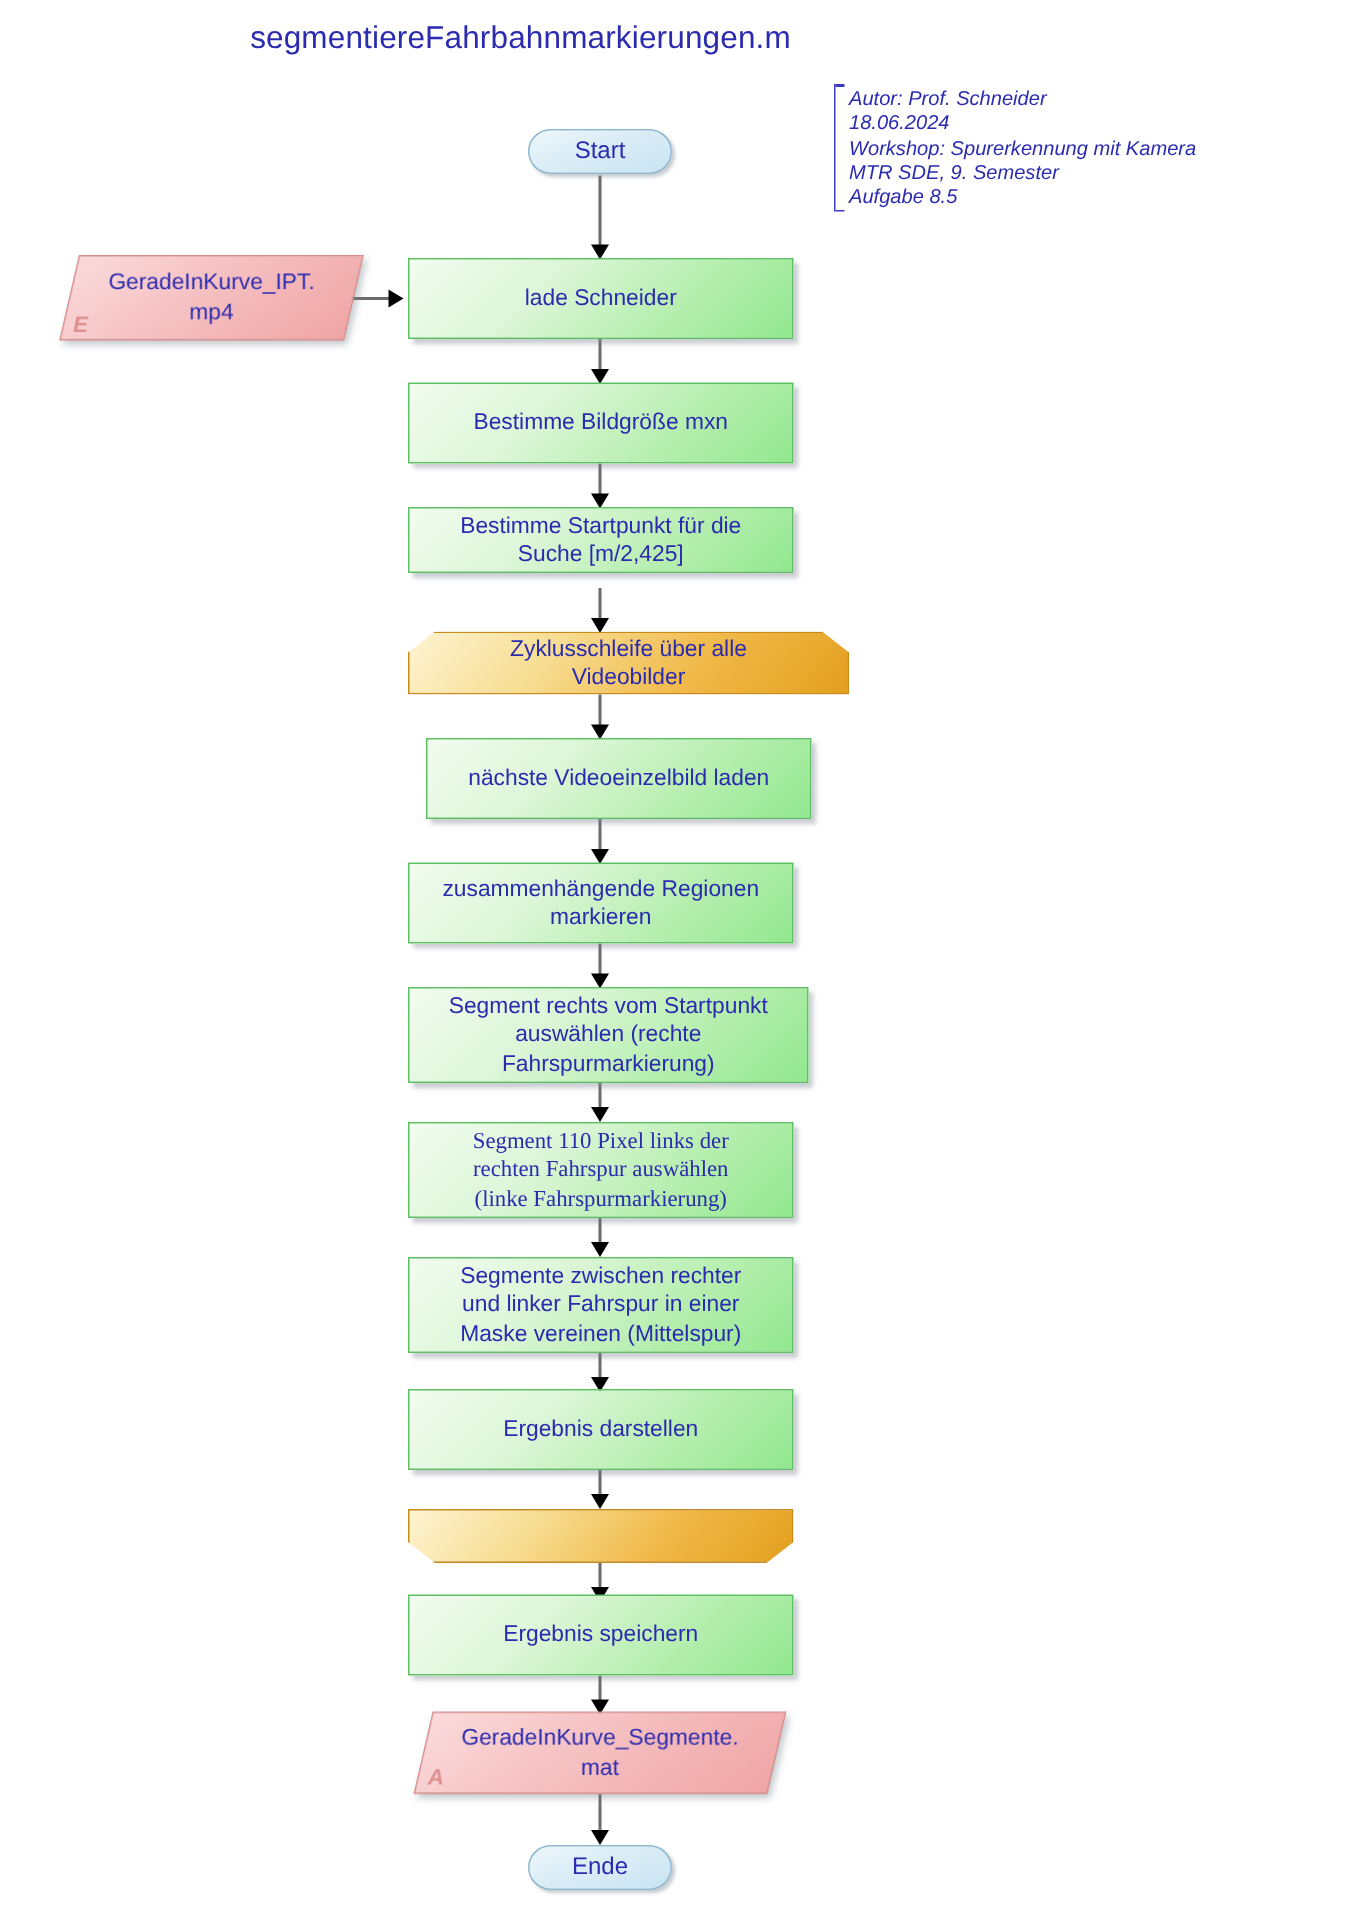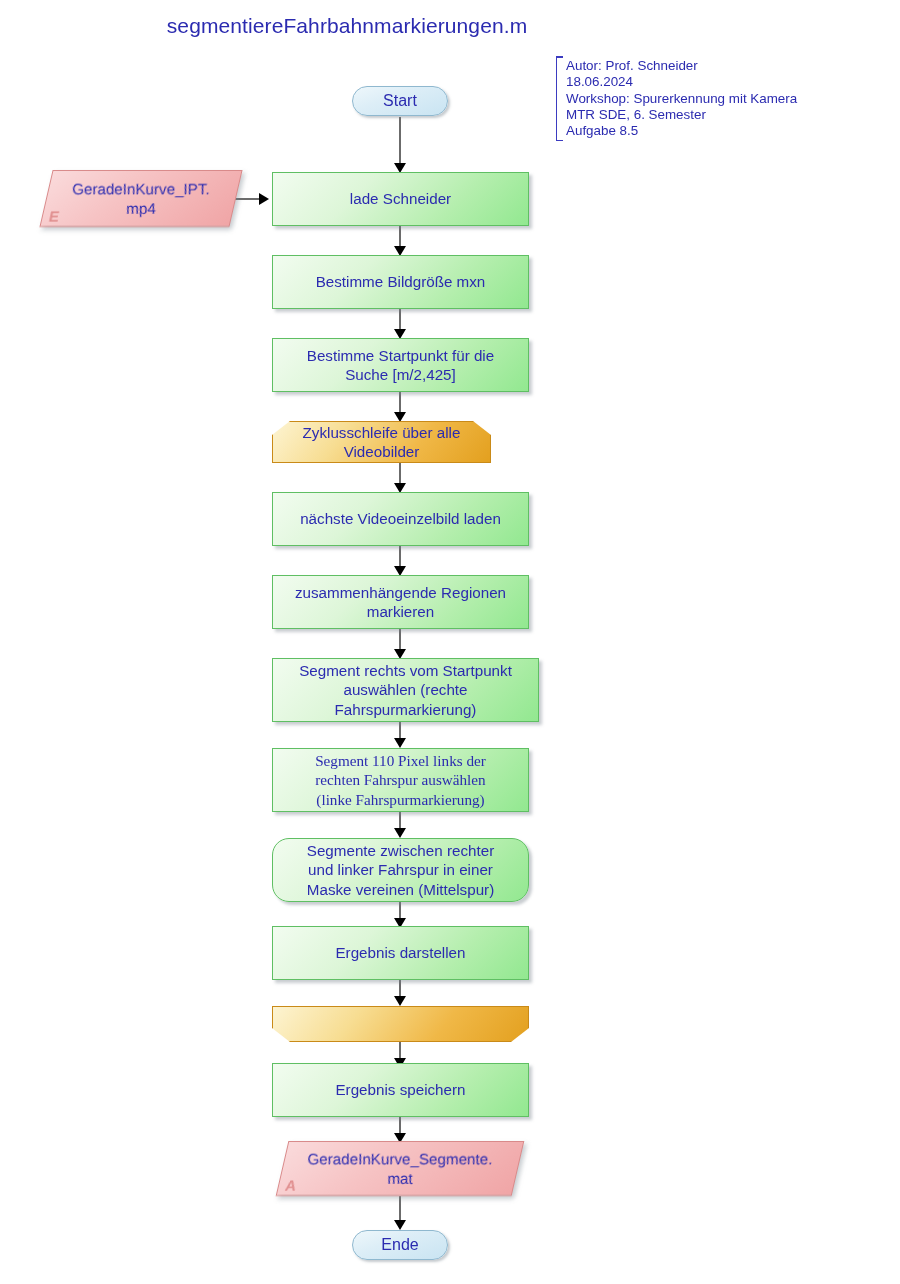--- a/index.html
+++ b/index.html
@@ -45,21 +45,21 @@
   #header-note::after {
     content: "";
     position: absolute;
     left: 0;
     width: 6px;
     height: 1.6px;
     background: #3b3bc0;
   }
   #header-note::before { top: 0; }
   #header-note::after  { bottom: 0; }
-  #header-note .note-line { white-space: nowrap; }
+  #header-note .note-line { white-space: nowrap; font-style: italic; }
 
   
   .node {
     position: absolute;
     box-sizing: border-box;
     display: flex;
     align-items: center;
     justify-content: center;
     text-align: center;
     color: #2b2bb0;
@@ -147,21 +147,21 @@
 </style>
 </head>
 <body>
 
 <div id="flow-title"><span>segmentiereFahrbahnmarkierungen.m</span></div>
 
 <div id="header-note">
   <div class="note-line">Autor: Prof. Schneider</div>
   <div class="note-line">18.06.2024</div>
   <div class="note-line">Workshop: Spurerkennung mit Kamera</div>
-  <div class="note-line">MTR SDE, 6. Semester</div>
+  <div class="note-line">MTR SDE, 9. Semester</div>
   <div class="note-line">Aufgabe 8.5</div>
 </div>
 
 <div class="conn-v" style="left:399px; top:117px; height:50px;"></div>
 <div class="arrow-down" style="left:394px; top:163px;"></div>
 
 <div class="conn-h" style="left:203px; top:198px; width:58px;"></div>
 <div class="arrow-right" style="left:259px; top:193px;"></div>
 
 <div class="conn-v" style="left:399px; top:226px; height:27px;"></div>
@@ -213,45 +213,45 @@
 </div>
 
 <div class="node process" style="left:272px; top:172px; width:257px; height:54px;">
   <span class="label">lade Schneider</span>
 </div>
 
 <div class="node process" style="left:272px; top:255px; width:257px; height:54px;">
   <span class="label">Bestimme Bildgröße mxn</span>
 </div>
 
-<div class="node process" style="left:272px; top:338px; width:257px; height:54px;">
+<div class="node process" style="left:272px; top:338px; width:257px; height:44px;">
   <span class="label">Bestimme Startpunkt für die<br>Suche [m/2,425]</span>
 </div>
 
-<div class="node loop loop-start" style="left:272px; top:421px; width:219px; height:42px;">
+<div class="node loop loop-start" style="left:272px; top:421px; width:294px; height:42px;">
   <span class="label">Zyklusschleife über alle<br>Videobilder</span>
 </div>
 
-<div class="node process" style="left:272px; top:492px; width:257px; height:54px;">
+<div class="node process" style="left:284px; top:492px; width:257px; height:54px;">
   <span class="label">nächste Videoeinzelbild laden</span>
 </div>
 
 <div class="node process" style="left:272px; top:575px; width:257px; height:54px;">
   <span class="label">zusammenhängende Regionen<br>markieren</span>
 </div>
 
 <div class="node process" style="left:272px; top:658px; width:267px; height:64px;">
   <span class="label">Segment rechts vom Startpunkt<br>auswählen (rechte<br>Fahrspurmarkierung)</span>
 </div>
 
 <div class="node process" style="left:272px; top:748px; width:257px; height:64px;font-family:Liberation Serif, serif;">
   <span class="label">Segment 110 Pixel links der<br>rechten Fahrspur auswählen<br>(linke Fahrspurmarkierung)</span>
 </div>
 
-<div class="node process" style="left:272px; top:838px; width:257px; height:64px;border-radius:17px;">
+<div class="node process" style="left:272px; top:838px; width:257px; height:64px;">
   <span class="label">Segmente zwischen rechter<br>und linker Fahrspur in einer<br>Maske vereinen (Mittelspur)</span>
 </div>
 
 <div class="node process" style="left:272px; top:926px; width:257px; height:54px;">
   <span class="label">Ergebnis darstellen</span>
 </div>
 
 <div class="node loop loop-end" style="left:272px; top:1006px; width:257px; height:36px;">
   <span class="label"></span>
 </div>

